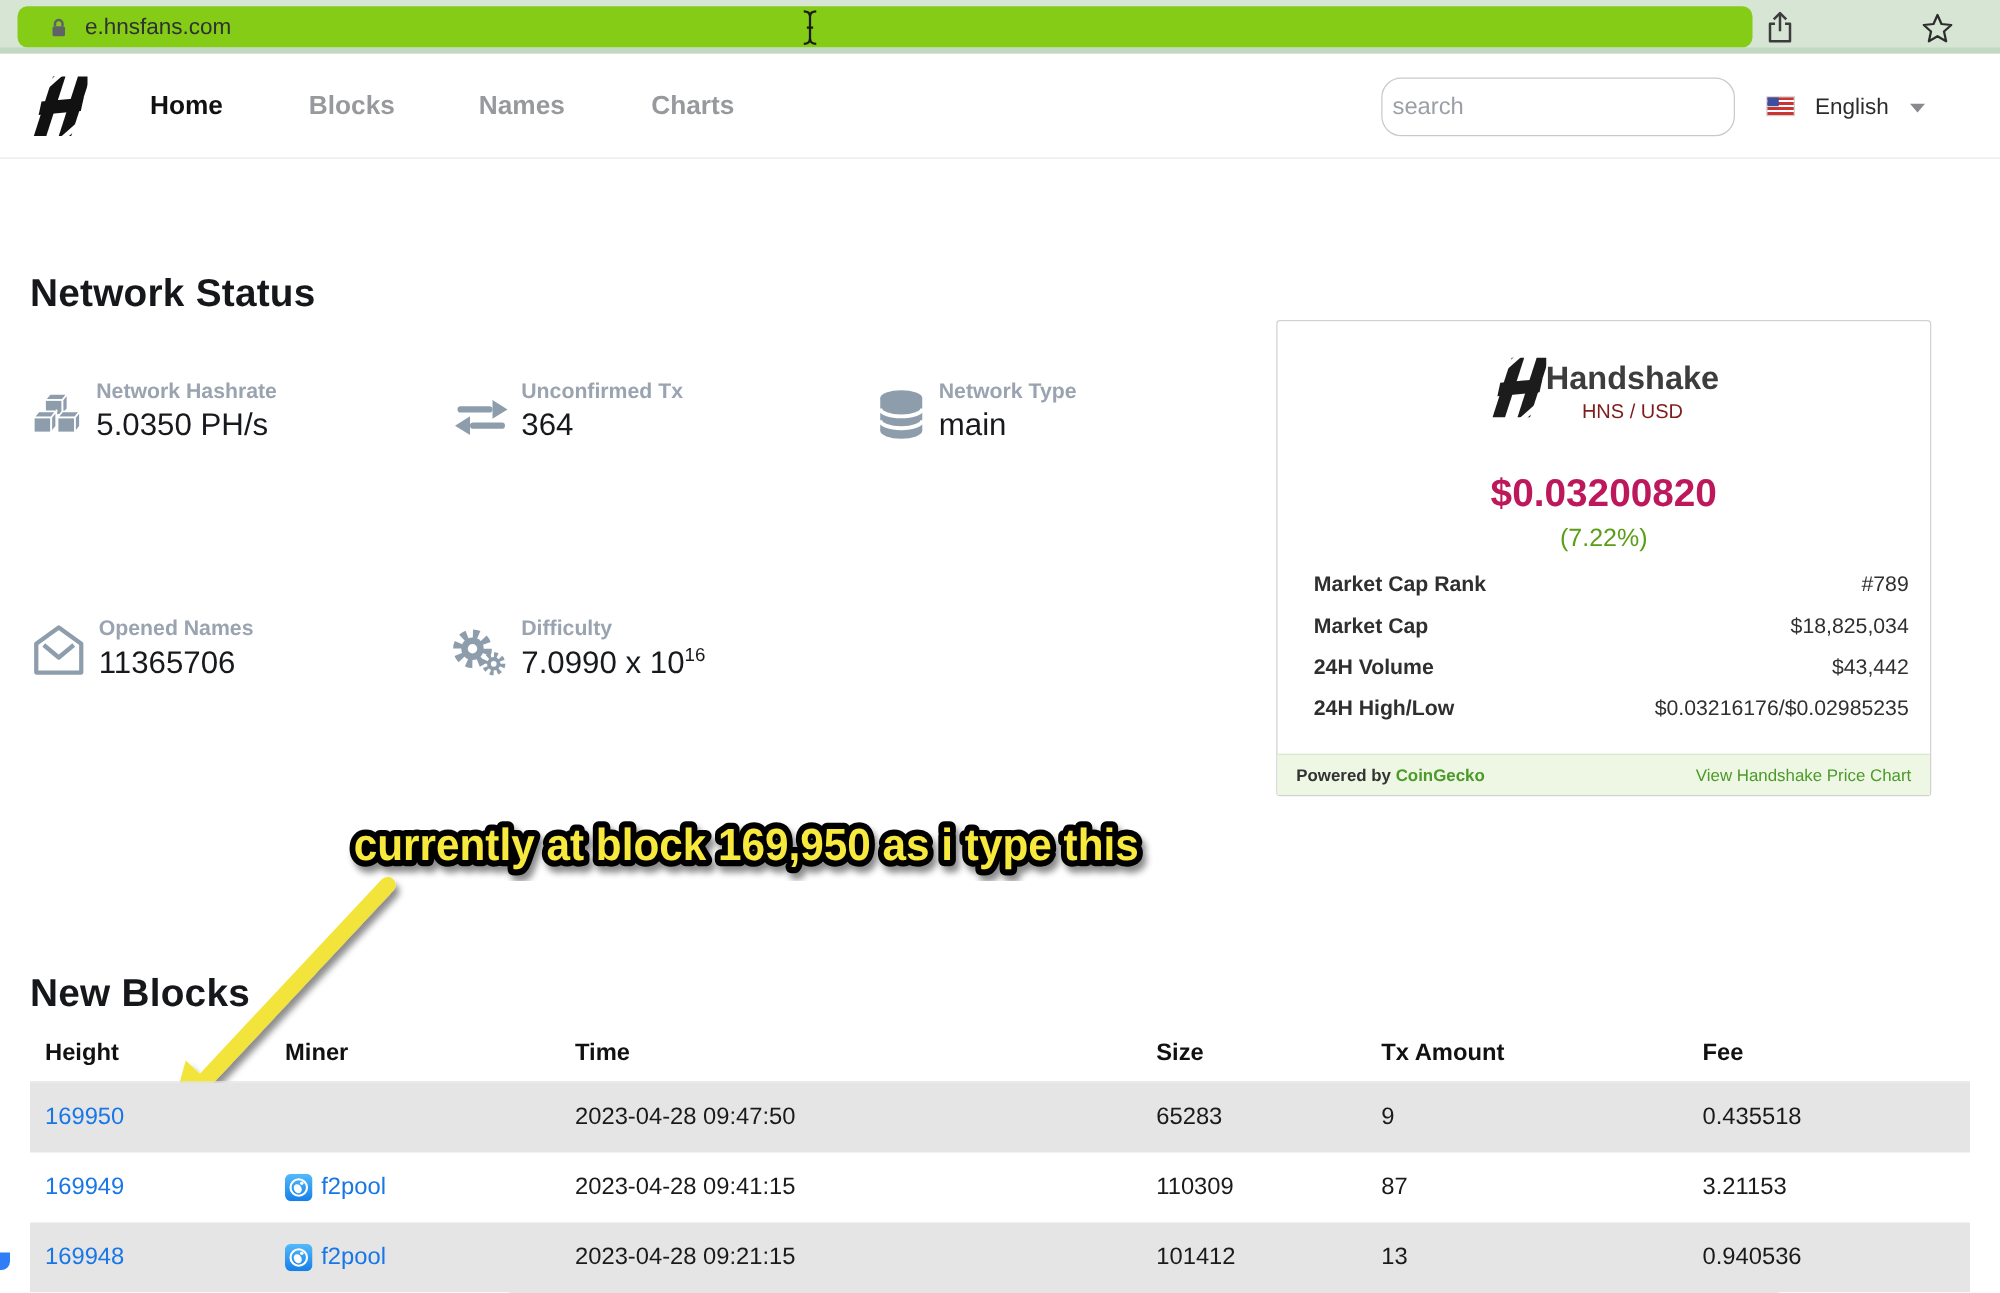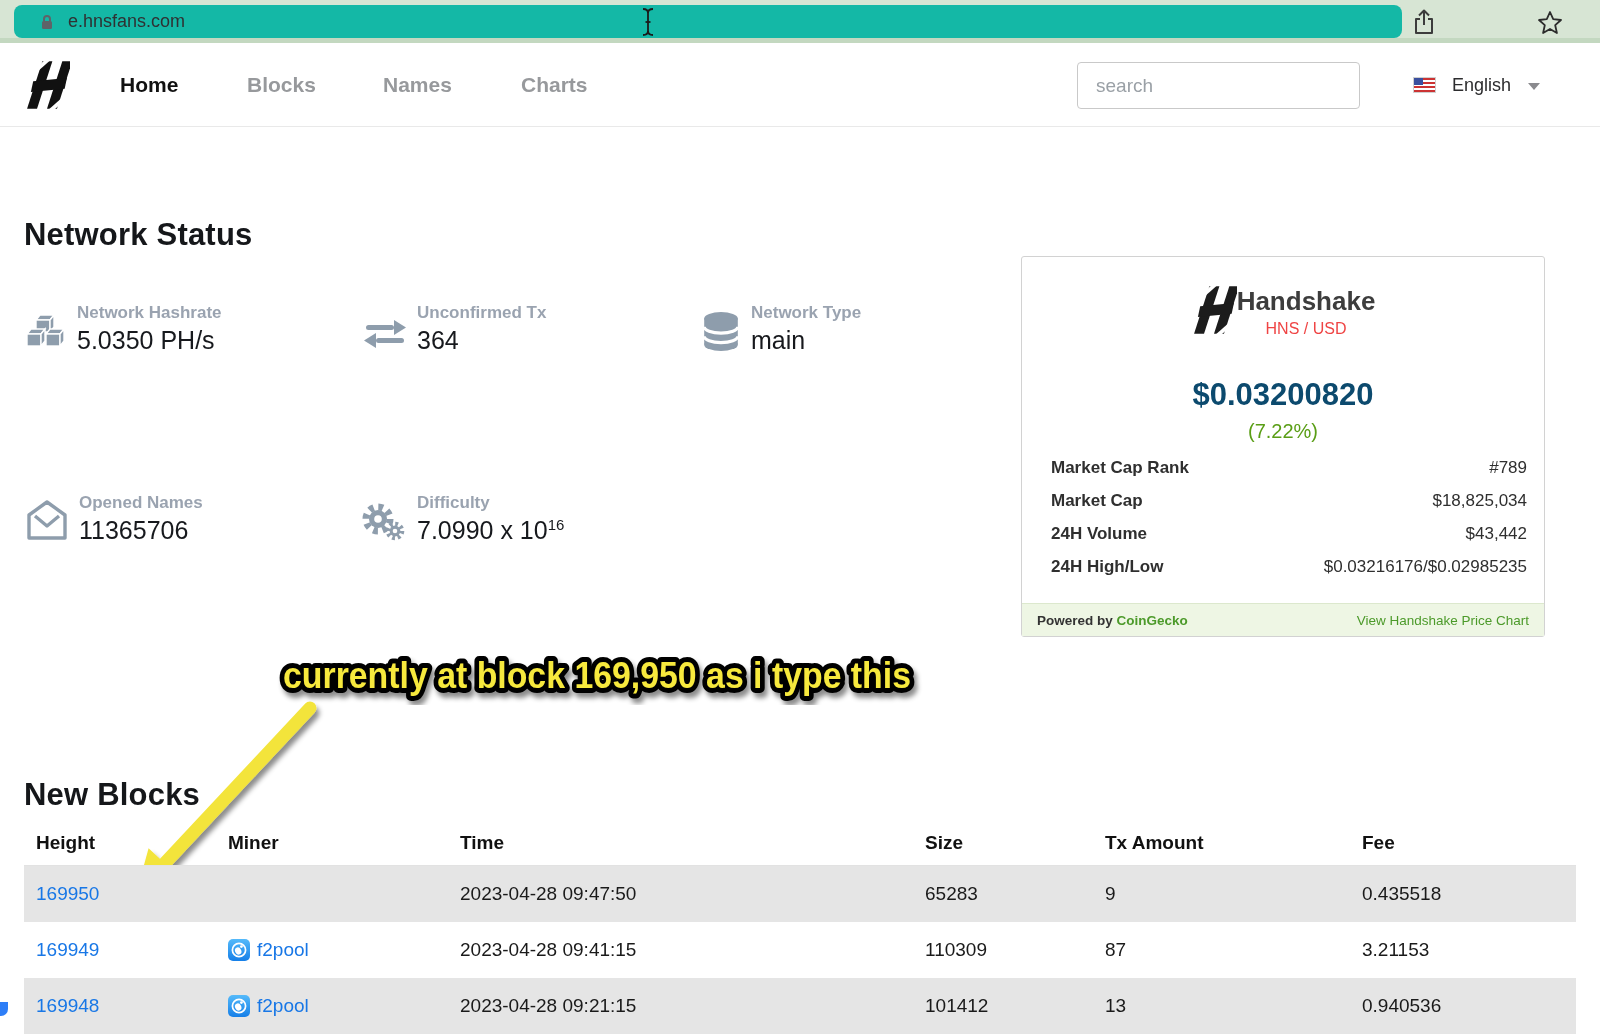--- a/index.html
+++ b/index.html
@@ -3,35 +3,35 @@
 <meta charset="utf-8">
 <style>
   html,body{margin:0;padding:0;background:#fff;}
   *{box-sizing:border-box;}
   #screen{position:relative;width:1600px;height:1034px;background:#fff;overflow:hidden;
     font-family:"Liberation Sans","DejaVu Sans",sans-serif;color:#1a1a1a;}
 
   
   .browser-bar{position:absolute;left:0;top:0;width:1600px;height:43px;background:#d7e5d4;}
   .browser-bar .strip{position:absolute;left:0;bottom:0;width:100%;height:5px;background:#c3d8c0;}
-  .url-pill{position:absolute;left:14px;top:5px;width:1388px;height:33px;background:#14b8a6;border-radius:8px;display:flex;align-items:center;}
+  .url-pill{position:absolute;left:14px;top:5px;width:1388px;height:33px;background:#84cc16;border-radius:8px;display:flex;align-items:center;}
   .lock-icon{margin-left:26px;display:inline-flex;}
   .url-text{margin-left:14px;font-size:18px;color:#2f3133;}
   .ibeam{position:absolute;left:640px;top:6px;}
   .chrome-icon{position:absolute;top:8px;}
   .share-icon{left:1412px;}
   .star-icon{left:1537px;top:10px;}
 
   
   .nav-bar{position:absolute;left:0;top:43px;width:1600px;height:84px;background:#fff;border-bottom:1px solid #e9e9e9;}
   .logo{position:absolute;left:24px;top:14px;}
   .nav-item{position:absolute;top:0;height:84px;display:flex;align-items:center;font-size:21px;font-weight:700;color:#97999c;cursor:pointer;}
   .nav-item.active{color:#111;}
   .nav-home{left:120px}.nav-blocks{left:247px}.nav-names{left:383px}.nav-charts{left:521px}
-  .search-input{position:absolute;left:1077px;top:19px;width:283px;height:47px;border:1px solid #c9c9c9;border-radius:4px;font-size:19px;padding:0 18px;color:#333;outline:none;font-family:inherit;background:#fff;}
+  .search-input{position:absolute;left:1105px;top:19px;width:283px;height:47px;border:1px solid #c9c9c9;border-radius:16px;font-size:19px;padding:0 8px;color:#333;outline:none;font-family:inherit;background:#fff;}
   .search-input::placeholder{color:#9aa0a6;}
   .lang{position:absolute;left:1414px;top:0;height:84px;display:flex;align-items:center;gap:17px;cursor:pointer;}
   .flag{width:21px;height:14px;background:repeating-linear-gradient(#c33 0 2px,#fff 2px 4px);position:relative;box-shadow:0 0 0 1px #d0d0d0;}
   .flag::before{content:"";position:absolute;left:0;top:0;width:9px;height:7px;background:#3a4f9e;}
   .lang-label{font-size:18px;color:#2c2c2e;}
   .caret{width:0;height:0;border-left:6px solid transparent;border-right:6px solid transparent;border-top:7px solid #8a8a8e;margin-top:2px;}
 
   
   .section-title{position:absolute;left:24px;font-size:31px;font-weight:700;color:#15171a;letter-spacing:.2px;}
   .t-network{top:196px;}
@@ -44,22 +44,22 @@
   .stat-value{font-size:25px;font-weight:500;color:#17191d;line-height:1.05;}
   .stat-value sup{font-size:15px;}
   .s1{left:24px;top:303px}.s2{left:362px;top:303px}.s3{left:700px;top:303px}
   .s4{left:24px;top:493px}.s5{left:360px;top:493px}.s6{left:700px;top:493px}
 
   
   .price-card{position:absolute;left:1021px;top:256px;width:524px;height:381px;border:1px solid #d2d2d2;border-radius:3px;background:#fff;}
   .pc-head{position:absolute;left:0;top:26px;width:100%;display:flex;justify-content:center;align-items:center;}
   .pc-titles{text-align:center;}
   .pc-name{font-size:26px;font-weight:700;color:#3d3d3d;}
-  .pc-pair{font-size:16px;color:#ef4444;margin-top:3px;}
-  .pc-price{position:absolute;left:0;top:120px;width:100%;text-align:center;font-size:31px;font-weight:700;color:#0c4a6e;}
+  .pc-pair{font-size:16px;color:#7f1d1d;margin-top:3px;}
+  .pc-price{position:absolute;left:0;top:120px;width:100%;text-align:center;font-size:31px;font-weight:700;color:#be185d;}
   .pc-change{position:absolute;left:0;top:163px;width:100%;text-align:center;font-size:20px;color:#5a9e16;}
   .pc-rows{position:absolute;left:0;top:194px;width:100%;}
   .pc-row{display:flex;justify-content:space-between;padding:0 17px;height:33px;align-items:center;}
   .pc-row .lbl{font-size:17px;font-weight:700;color:#2f2f2f;margin-left:12px;}
   .pc-row .val{font-size:17px;color:#2f2f2f;}
   .pc-footer{position:absolute;left:0;bottom:0;width:100%;height:33px;background:#eef6e4;border-top:1px solid #dce8cd;display:flex;align-items:center;justify-content:space-between;padding:0 15px;}
   .pc-powered{font-size:13.5px;font-weight:700;color:#333;}
   .pc-powered .gecko{color:#4c9a2a;cursor:pointer;}
   .pc-link{font-size:13.5px;color:#4c9a2a;cursor:pointer;}
 

